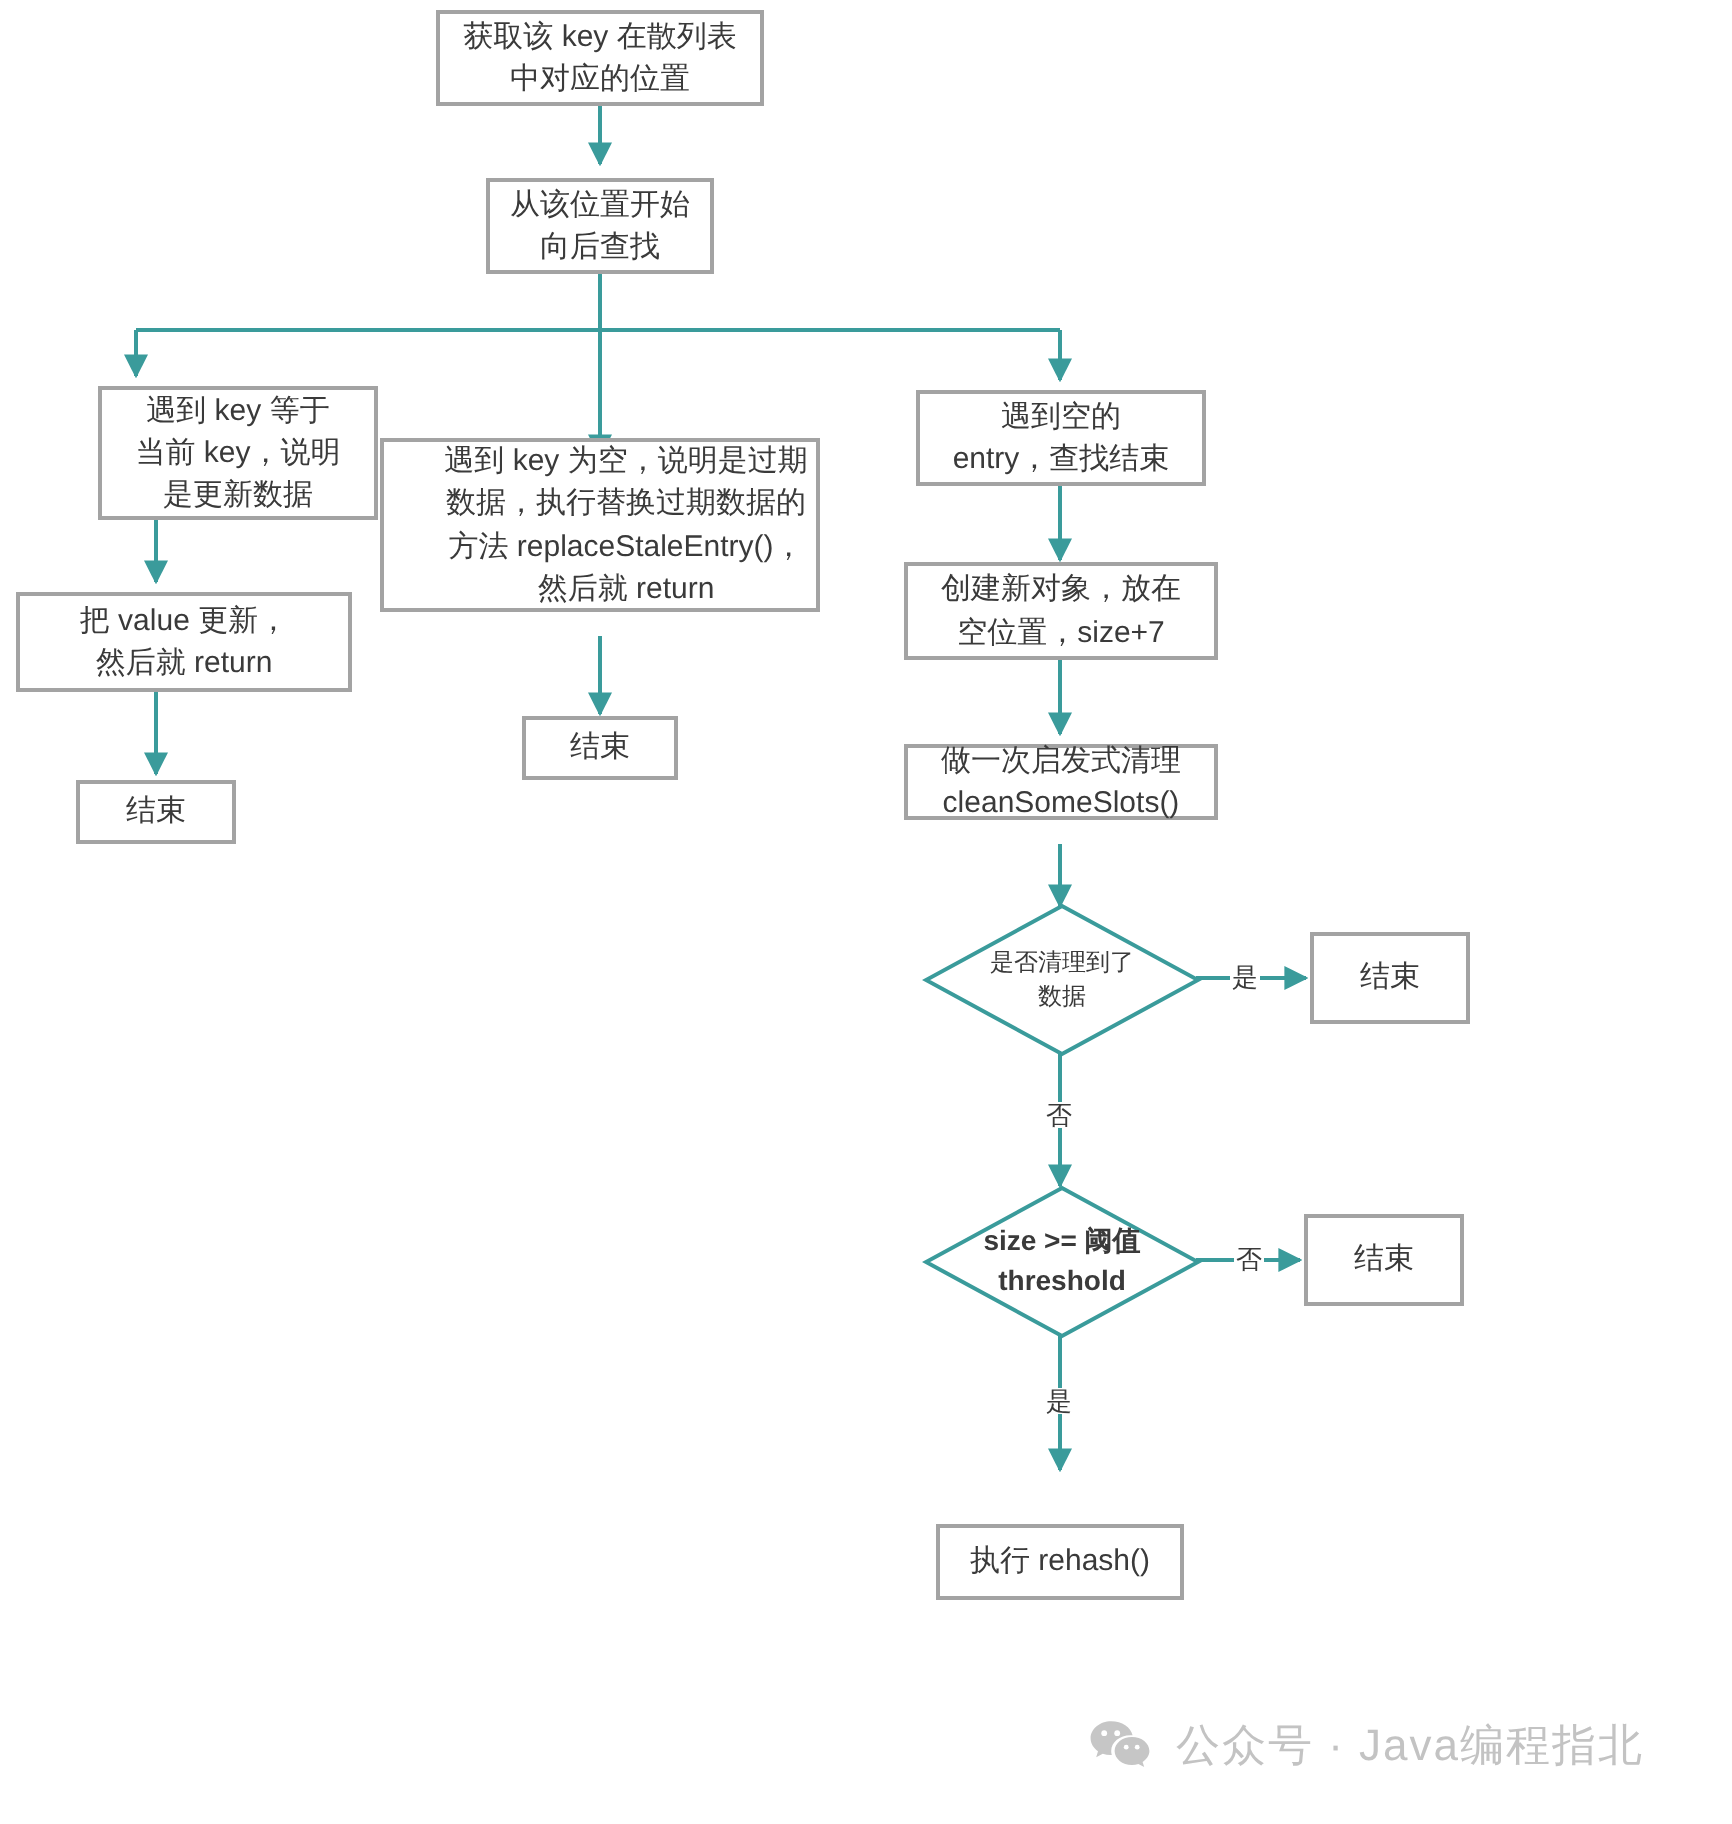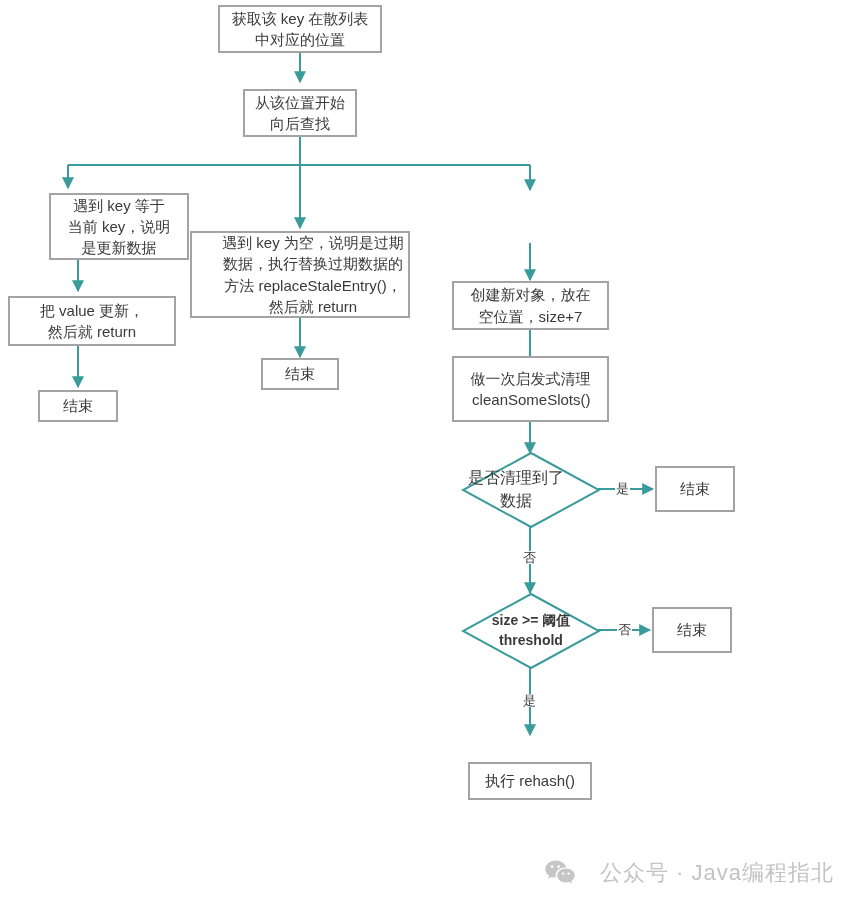--- a/index.html
+++ b/index.html
@@ -55,21 +55,21 @@
     width: 866px;
     height: 912px;
     pointer-events: none;
   }
   .watermark {
     position: absolute;
     left: 545px;
     top: 858px;
     display: flex;
     align-items: center;
-    gap: 25px;
+    gap: 13px;
     color: #c3c3c3;
     font-size: 22px;
     letter-spacing: 1px;
     white-space: nowrap;
   }
   .wm-icon {
     display: block;
   }
 </style>
 </head>
@@ -123,38 +123,40 @@
 
   <div class="node box" style="left:8px; top:193px; width:140px; height:67px;margin-left:41px;">遇到 key 等于
 当前 key，说明
 是更新数据</div>
 
   <div class="node box" style="left:8px; top:296px; width:168px; height:50px;">把 value 更新，
 然后就 return</div>
 
   <div class="node box" style="left:38px; top:390px; width:80px; height:32px;">结束</div>
 
-  <div class="node box" style="left:190px; top:231px; width:220px; height:87px;padding-left:30px;">遇到 key 为空，说明是过期
+  <div class="node box" style="left:190px; top:219px; width:220px; height:87px;padding-left:30px;">遇到 key 为空，说明是过期
 数据，执行替换过期数据的
 方法 replaceStaleEntry()，
 然后就 return</div>
 
   <div class="node box" style="left:261px; top:358px; width:78px; height:32px;">结束</div>
 
+  <div class="node box" style="left:458px; top:195px; width:145px; height:48px;">遇到空的
+entry，查找结束</div>
 
   <div class="node box" style="left:452px; top:281px; width:157px; height:49px;">创建新对象，放在
 空位置，size+7</div>
 
-  <div class="node box" style="left:452px; top:356px; width:157px; height:66px;text-align:right;">做一次启发式清理
+  <div class="node box" style="left:452px; top:372px; width:157px; height:38px;">做一次启发式清理
 cleanSomeSlots()</div>
 
   <svg style="position:absolute; left:461px; top:451px; width:140px; height:78px;" viewBox="0 0 140 78" xmlns="http://www.w3.org/2000/svg">
     <polygon points="70,2 138,39 70,76 2,39" fill="#ffffff" stroke="#3a9b9b" stroke-width="2"></polygon>
   </svg>
-  <div class="node diamond-label" style="left:446px; top:451px; width:140px; height:78px; font-size:16px;">是否清理到了
+  <div class="node diamond-label" style="left:461px; top:451px; width:140px; height:78px; font-size:12px;">是否清理到了
 数据</div>
 
   <div class="node box" style="left:655px; top:466px; width:80px; height:46px;">结束</div>
 
   <svg style="position:absolute; left:461px; top:592px; width:140px; height:78px;" viewBox="0 0 140 78" xmlns="http://www.w3.org/2000/svg">
     <polygon points="70,2 138,39 70,76 2,39" fill="#ffffff" stroke="#3a9b9b" stroke-width="2"></polygon>
   </svg>
   <div class="node diamond-label" style="left:461px; top:592px; width:140px; height:78px; font-size:14px;font-weight:bold;">size &gt;= 阈值
 threshold</div>
 

